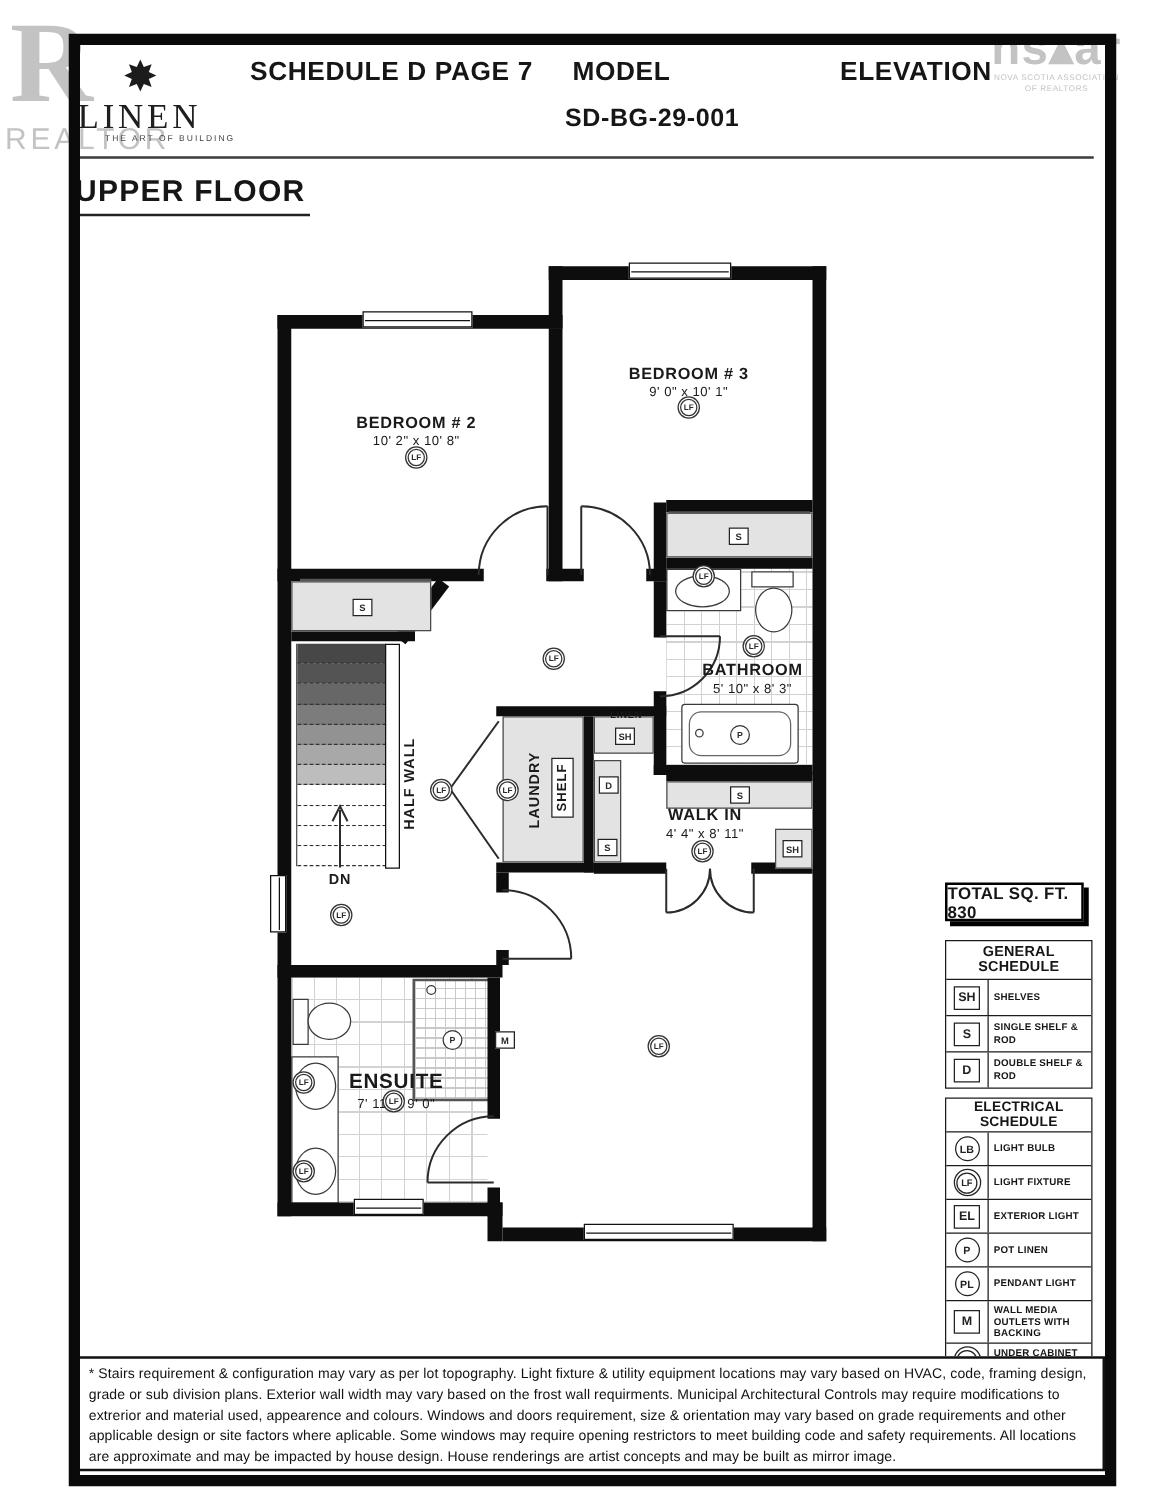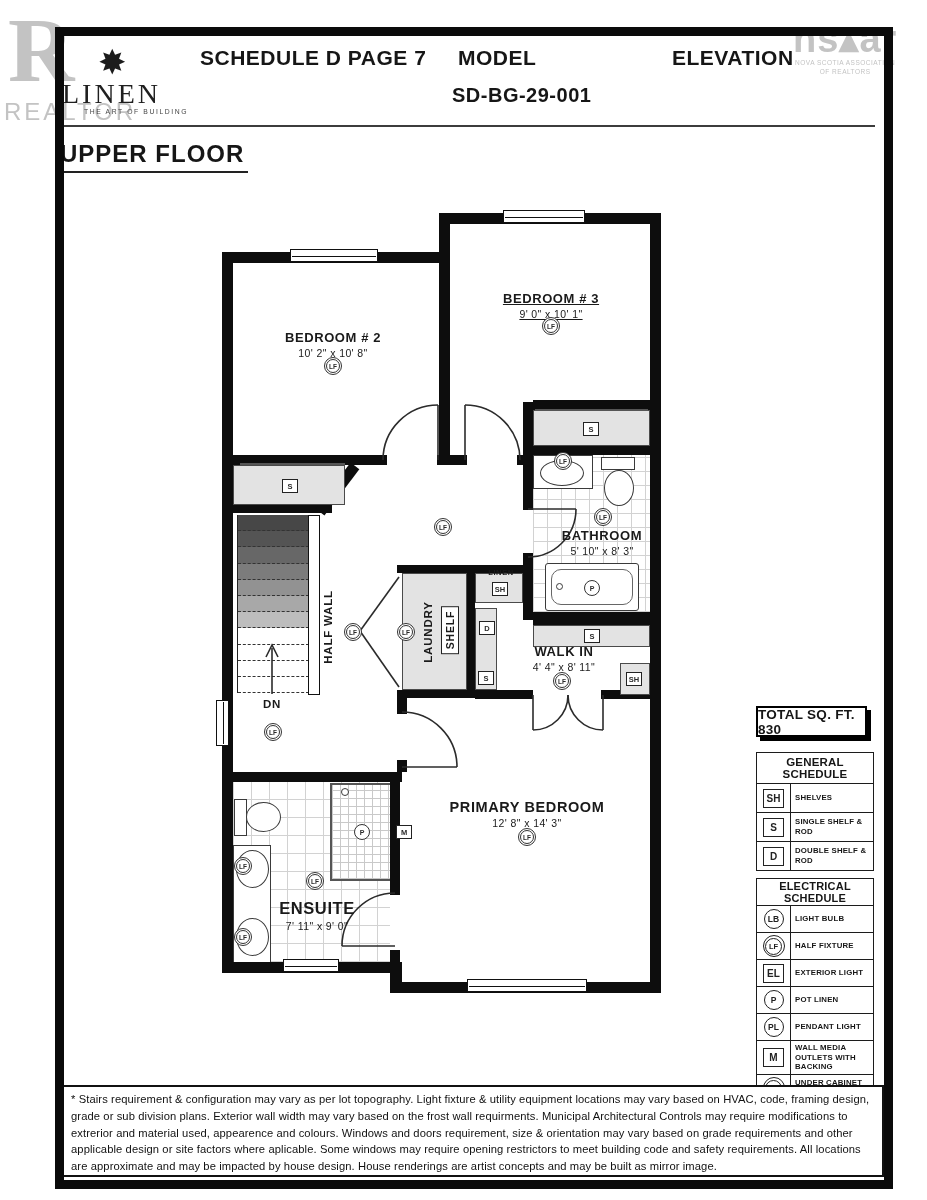--- a/index.html
+++ b/index.html
@@ -196,37 +196,33 @@
     <div class="slide" style="left: 535px; top: 409px; width: 113px;"></div>
     <div class="window h" style="left: 290px; top: 249px; width: 88px; height: 13px;"></div>
     <div class="window h" style="left: 503px; top: 210px; width: 82px; height: 13px;"></div>
     <div class="window v" style="left: 216px; top: 700px; width: 13px; height: 46px;"></div>
     <div class="window h" style="left: 283px; top: 959px; width: 56px; height: 13px;"></div>
     <div class="window h" style="left: 467px; top: 979px; width: 120px; height: 13px;"></div>
     <div class="room-label" style="left: 333px; top: 330px; font-size: 13px;">
       <div>BEDROOM # 2</div>
       <div class="room-dims">10' 2" x 10' 8"</div>
     </div>
-    <div class="room-label" style="left: 551px; top: 291px; font-size: 13px; text-decoration: underline;">
+    <div class="room-label" style="left: 551px; top: 291px; font-size: 13px;">
       <div>BEDROOM # 3</div>
       <div class="room-dims">9' 0" x 10' 1"</div>
     </div>
     <div class="room-label" style="left: 602px; top: 528px; font-size: 13px;">
       <div>BATHROOM</div>
       <div class="room-dims">5' 10" x 8' 3"</div>
     </div>
     <div class="room-label" style="left: 564px; top: 644px; font-size: 13px;">
       <div>WALK IN</div>
       <div class="room-dims">4' 4" x 8' 11"</div>
     </div>
-    <div class="room-label" style="left: 527px; top: 799px; font-size: 14.5px;">
-      <div>PRIMARY BEDROOM</div>
-      <div class="room-dims">12' 8" x 14' 3"</div>
-    </div>
-    <div class="room-label" style="left: 317px; top: 899px; font-size: 16.5px;">
+    <div class="room-label" style="left: 317px; top: 856px; font-size: 16.5px;">
       <div>ENSUITE</div>
       <div class="room-dims">7' 11" x 9' 0"</div>
     </div>
     <div class="rot-label" style="left: 328px; top: 627px;">HALF WALL</div>
     <div class="rot-label" style="left: 428px; top: 632px;">LAUNDRY</div>
     <div class="rot-label boxed" style="left: 450px; top: 630px;">SHELF</div>
     <div class="sm-label" style="left: 501px; top: 572px; font-size: 7.5px;">LINEN</div>
     <div class="sm-label" style="left: 272px; top: 704px; font-size: 11.5px;">DN</div>
     <div class="sym circle2" style="left: 333px; top: 366px;">
       <div class="inner">LF</div>
@@ -312,21 +308,21 @@
           <div class="ssym circle">LB</div>
         </div>
         <div class="scell-lbl">LIGHT BULB</div>
       </div>
       <div class="srow" style="min-height: 26px;">
         <div class="scell-sym">
           <div class="ssym circle2">
             <div class="inner">LF</div>
           </div>
         </div>
-        <div class="scell-lbl">HALF FIXTURE</div>
+        <div class="scell-lbl">LIGHT FIXTURE</div>
       </div>
       <div class="srow" style="min-height: 26px;">
         <div class="scell-sym">
           <div class="ssym box">EL</div>
         </div>
         <div class="scell-lbl">EXTERIOR LIGHT</div>
       </div>
       <div class="srow" style="min-height: 26px;">
         <div class="scell-sym">
           <div class="ssym circle">P</div>

